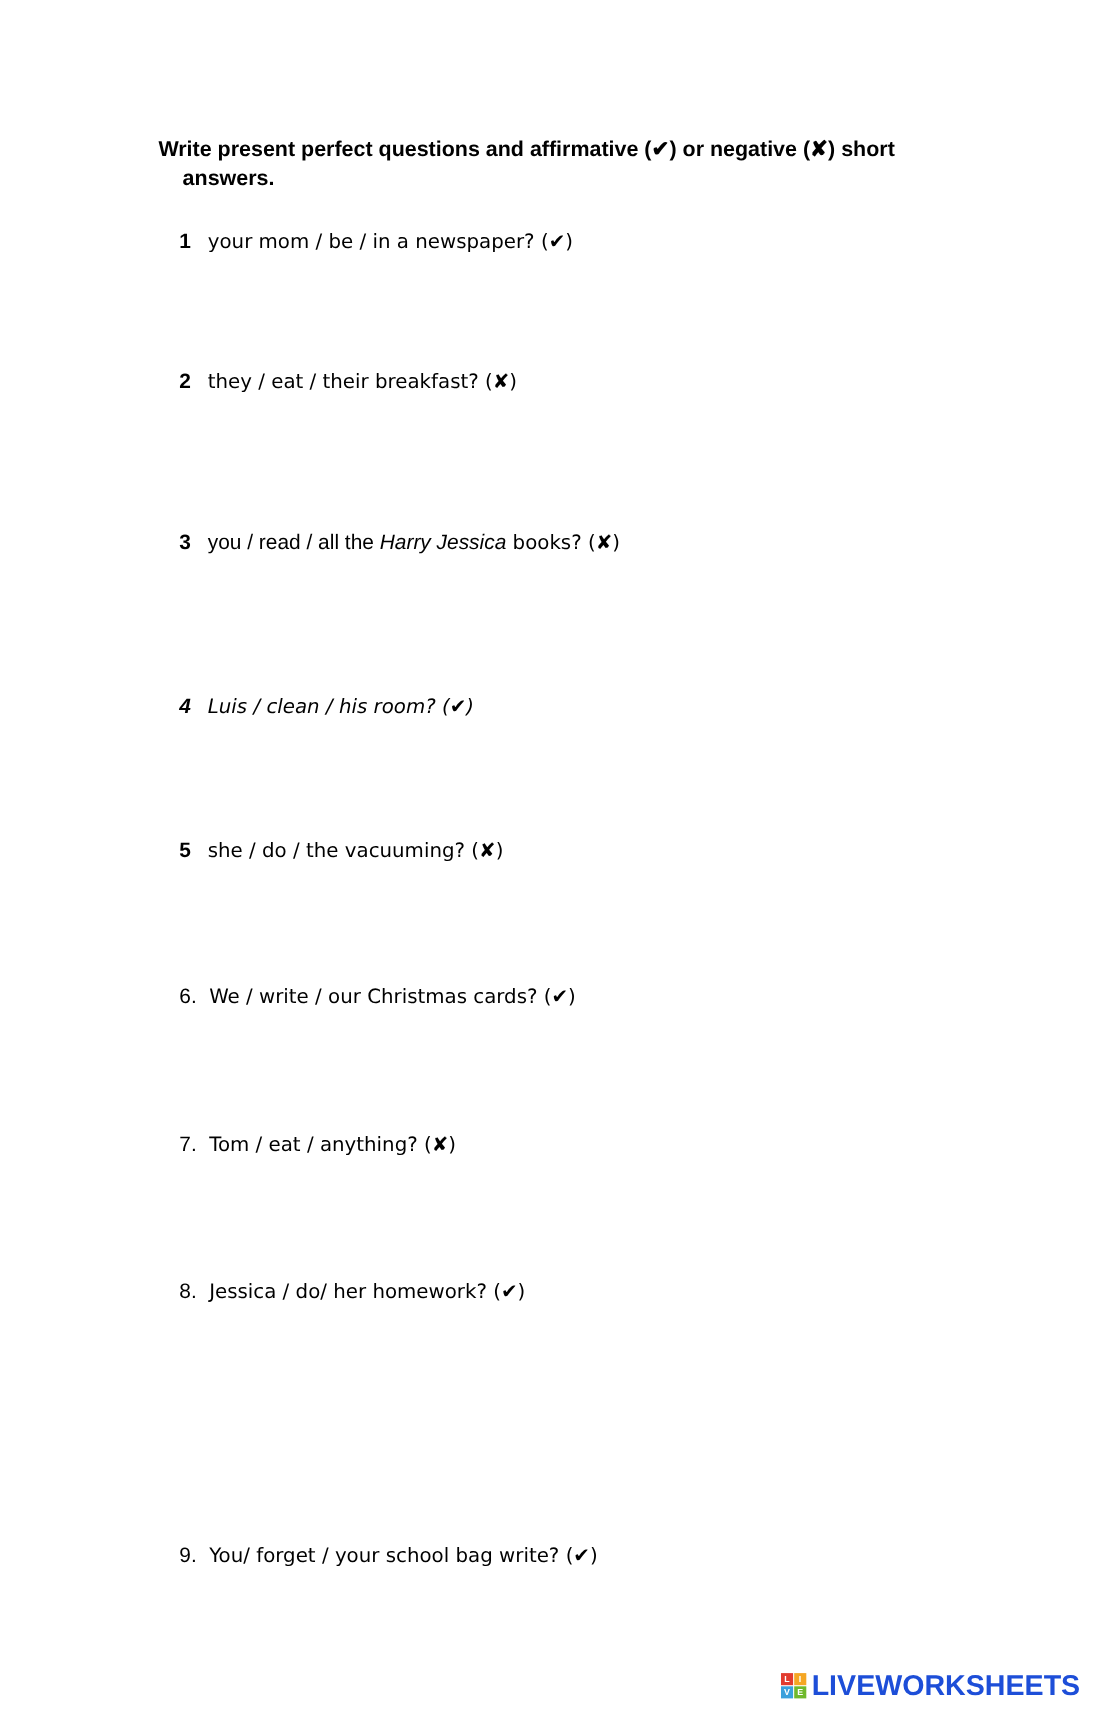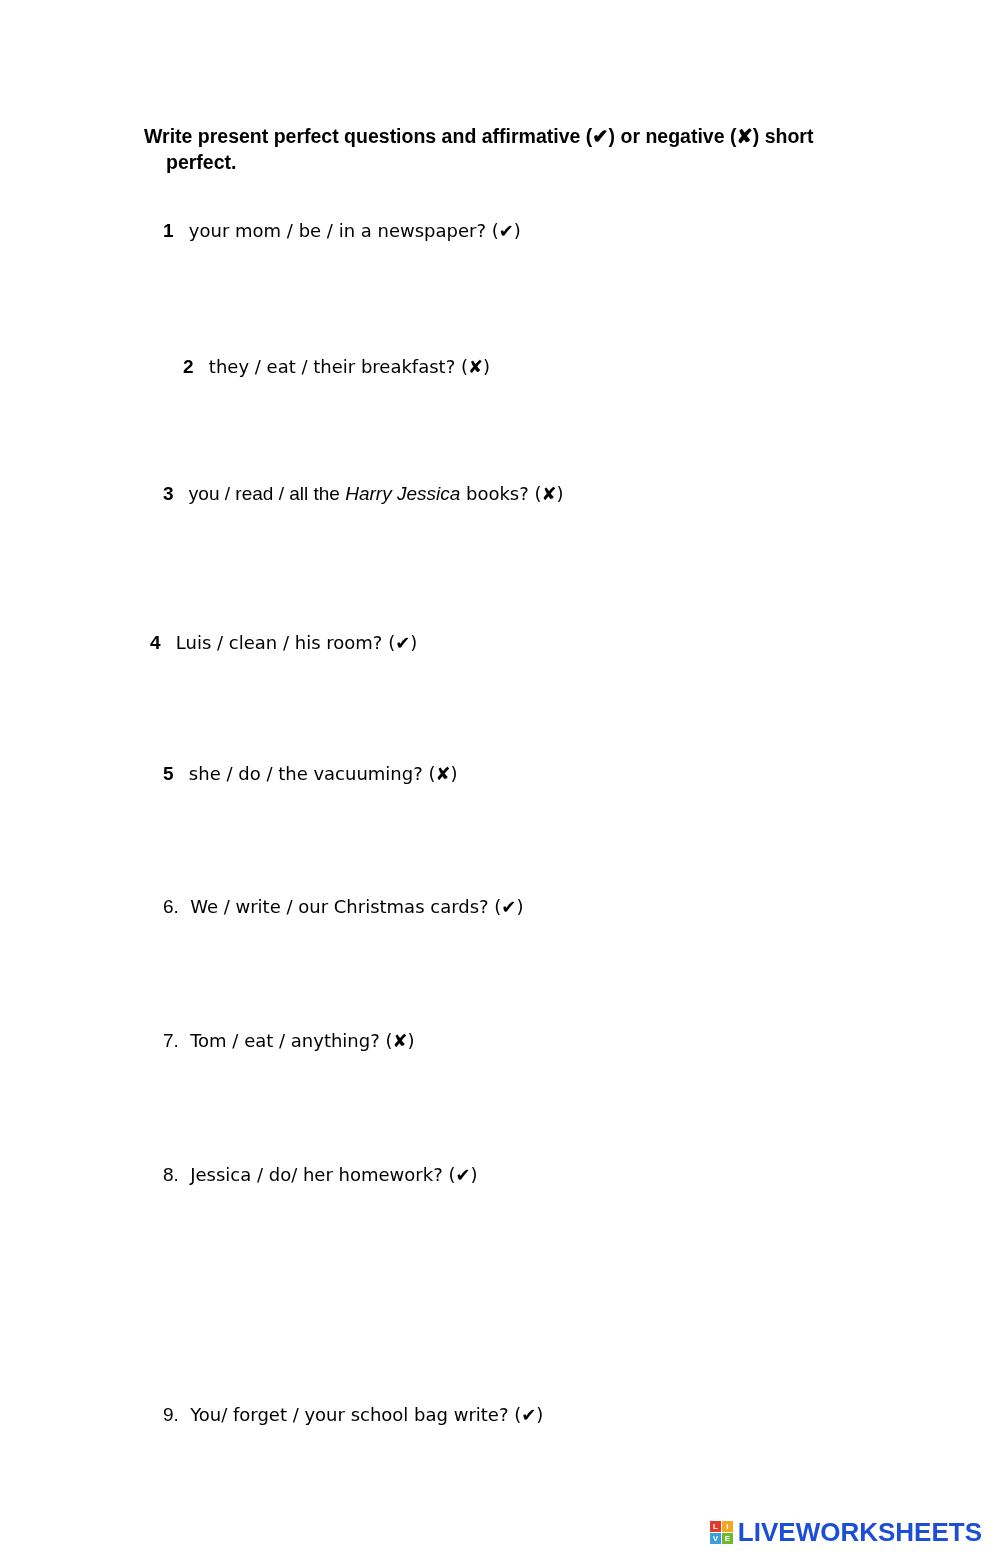--- a/index.html
+++ b/index.html
@@ -104,41 +104,41 @@
     font-family: "Liberation Sans", sans-serif;
   }
 </style>
 </head>
 <body>
 
 <div class="sheet">
 
   <div class="instruction">
     <span>Write present perfect questions and affirmative (✔) or negative (✘) short</span>
-    <span class="wrap2">perfect.</span>
+    <span class="wrap2">answers.</span>
   </div>
 
   <div class="items">
 
-    <div class="item" style="left:163px; top:219px;">
+    <div class="item" style="left:163px; top:208px;">
       <span class="num">1</span>
       <span class="txt mark" style="margin-left:10px;">your mom / be / in a newspaper? (✔)</span>
     </div>
 
-    <div class="item" style="left:163px; top:355px;margin-left:20px;">
+    <div class="item" style="left:163px; top:336px;">
       <span class="num">2</span>
       <span class="txt mark" style="margin-left:10px;">they / eat / their breakfast? (✘)</span>
     </div>
 
     <div class="item" style="left:163px; top:482px;">
       <span class="num">3</span>
       <span class="txt" style="margin-left:10px;text-align:right;">you / read / all the </span><span class="txt ital">Harry Jessica</span><span class="txt mark"> books? (✘)</span>
     </div>
 
-    <div class="item" style="left:150px; top:631px;">
+    <div class="item" style="left:163px; top:631px;font-style:italic;">
       <span class="num">4</span>
       <span class="txt mark" style="margin-left:10px;">Luis / clean / his room? (✔)</span>
     </div>
 
     <div class="item" style="left:163px; top:762px;">
       <span class="num">5</span>
       <span class="txt mark" style="margin-left:10px;margin-top:45px;">she / do / the vacuuming? (✘)</span>
     </div>
 
     <div class="item" style="left:163px; top:895px;">

